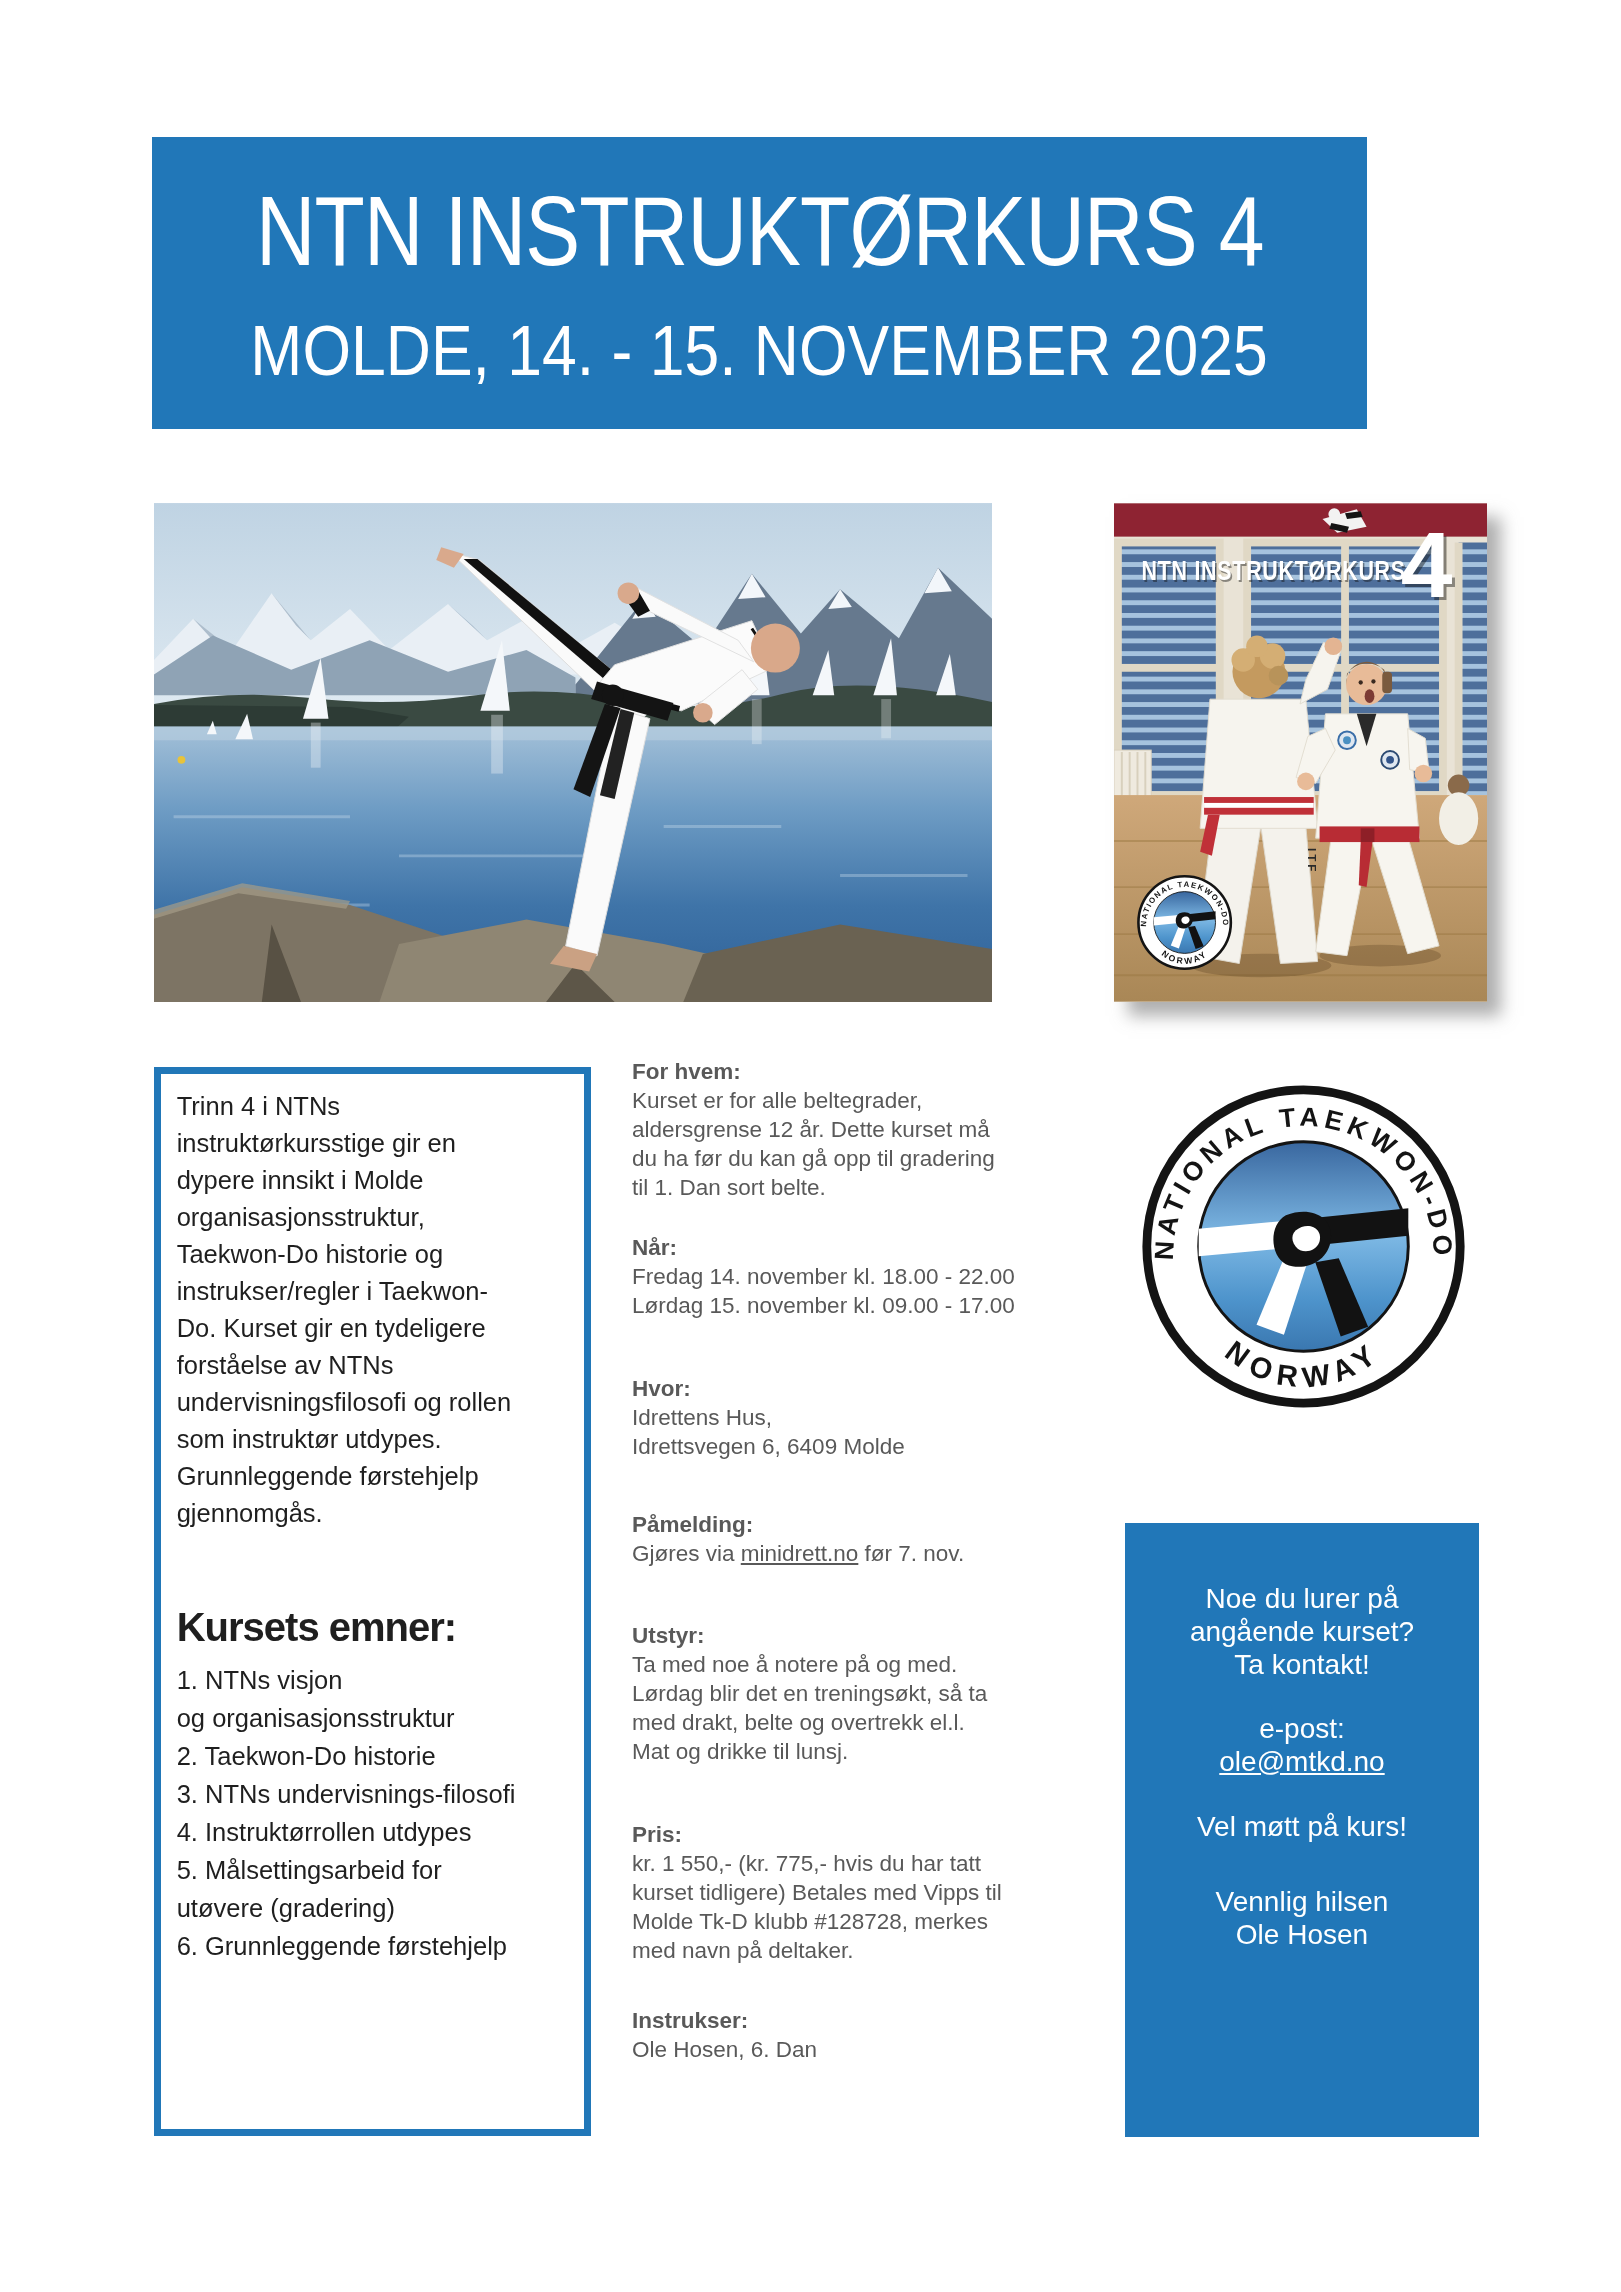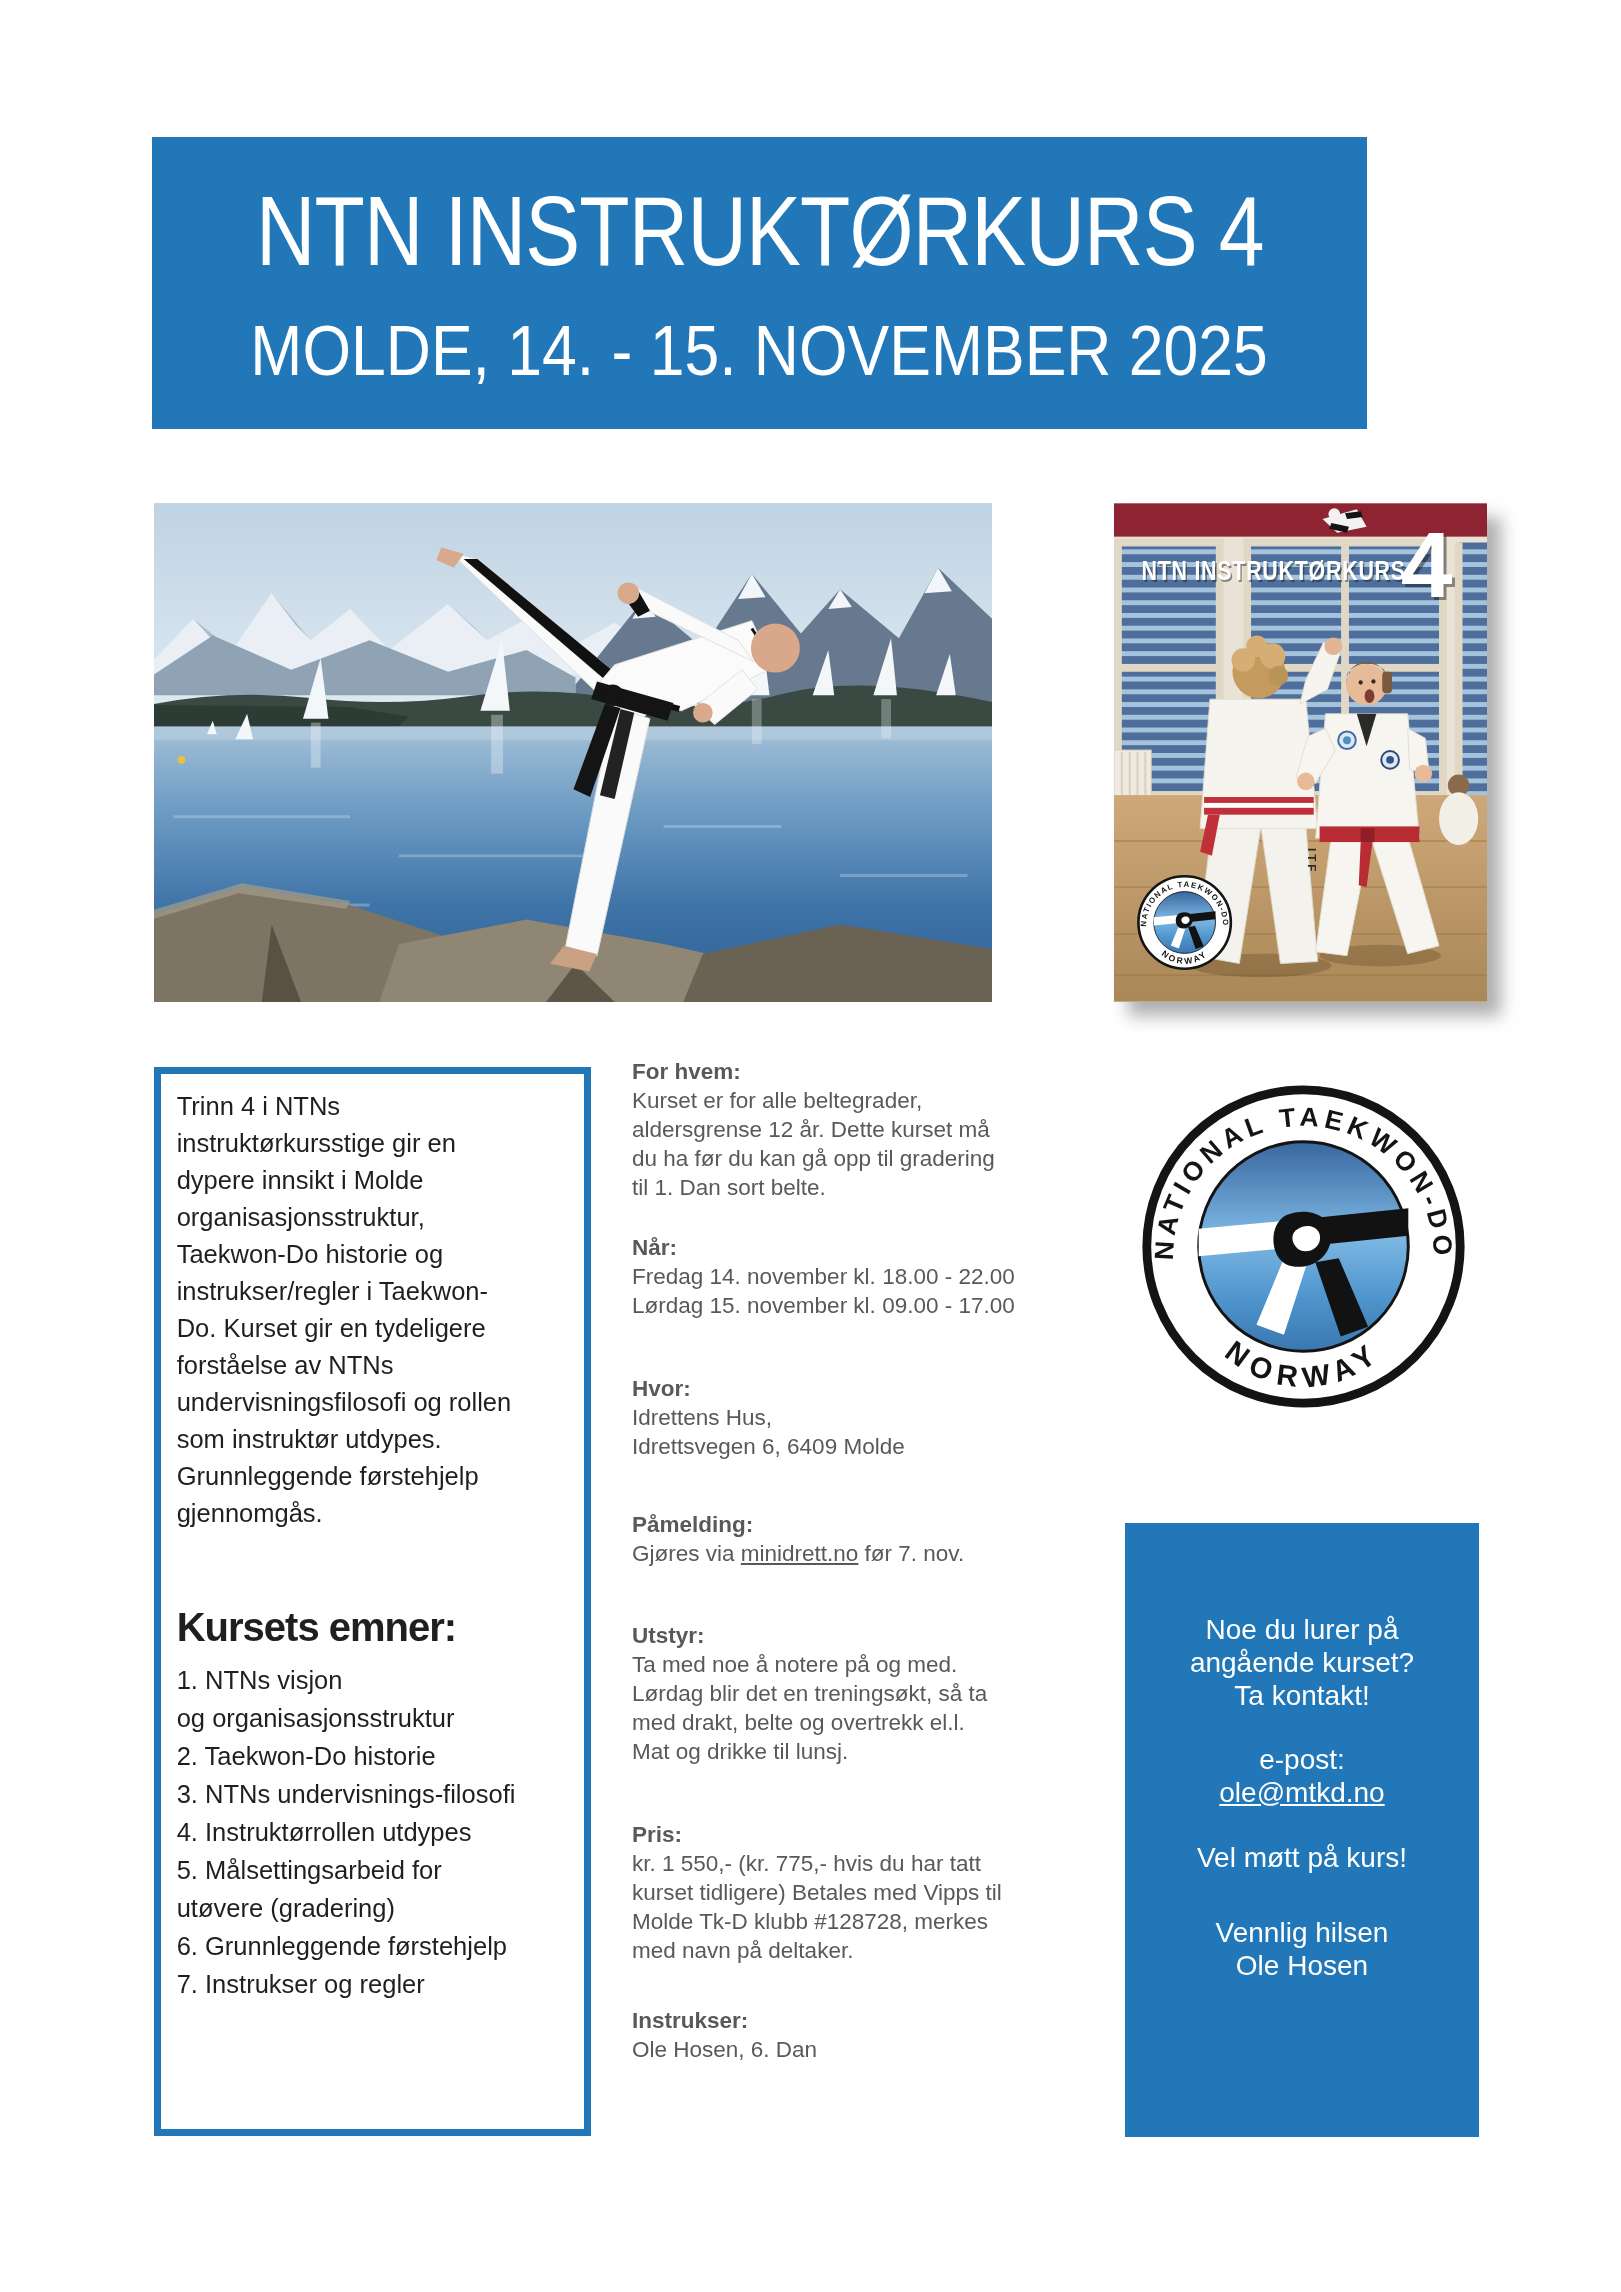--- a/index.html
+++ b/index.html
@@ -34,21 +34,21 @@
   .link{text-decoration:underline;cursor:pointer;}
 
   
   .logo-big{left:1137px;top:1080px;width:333px;height:333px;}
   .arc-text{font-family:"Liberation Sans",sans-serif;font-weight:700;fill:#141414;}
   .arc-top{font-size:27px;letter-spacing:5px;}
   .arc-bot{font-size:30px;letter-spacing:8px;}
 
   
   .contact{left:1125px;top:1523px;width:354px;height:614px;background:#2177B8;color:#fff;
-           text-align:center;font-size:28px;line-height:33px;padding-top:90px;box-sizing:border-box;}
+           text-align:center;font-size:28px;line-height:33px;padding-top:59px;box-sizing:border-box;}
   .g2{margin-top:31px;} .g3{margin-top:32px;} .g4{margin-top:42px;}
 
   
   .ov,.ov-sh{font-family:"Liberation Sans",sans-serif;font-weight:700;font-size:28px;letter-spacing:1px;}
   .ov{fill:#ffffff;} .ov-sh{fill:rgba(20,20,20,.45);}
   .ov4,.ov4-sh{font-family:"Liberation Sans",sans-serif;font-weight:700;font-size:95px;}
   .ov4{fill:#ffffff;} .ov4-sh{fill:rgba(20,20,20,.45);}
   .itf{font-family:"Liberation Sans",sans-serif;font-weight:700;font-size:12px;fill:#2a2a2a;
        writing-mode:tb;letter-spacing:3px;}
 </style>
@@ -281,21 +281,20 @@
     <h2 class="intro-heading">Kursets emner:</h2>
     <div class="intro-list lines">
         <div>1. NTNs visjon</div>
         <div>og organisasjonsstruktur</div>
         <div>2. Taekwon-Do historie</div>
         <div>3. NTNs undervisnings-filosofi</div>
         <div>4. Instruktørrollen utdypes</div>
         <div>5. Målsettingsarbeid for</div>
         <div>utøvere (gradering)</div>
         <div>6. Grunnleggende førstehjelp</div>
-        <div>7. Instrukser og regler</div>
       </div>
   </section>
 
   <section class="abs details">
     <div class="sec">
       <div class="sec-label">For hvem:</div>
       <div class="lines">
           <div>Kurset er for alle beltegrader,</div>
           <div>aldersgrense 12 år. Dette kurset må</div>
           <div>du ha før du kan gå opp til gradering</div>

